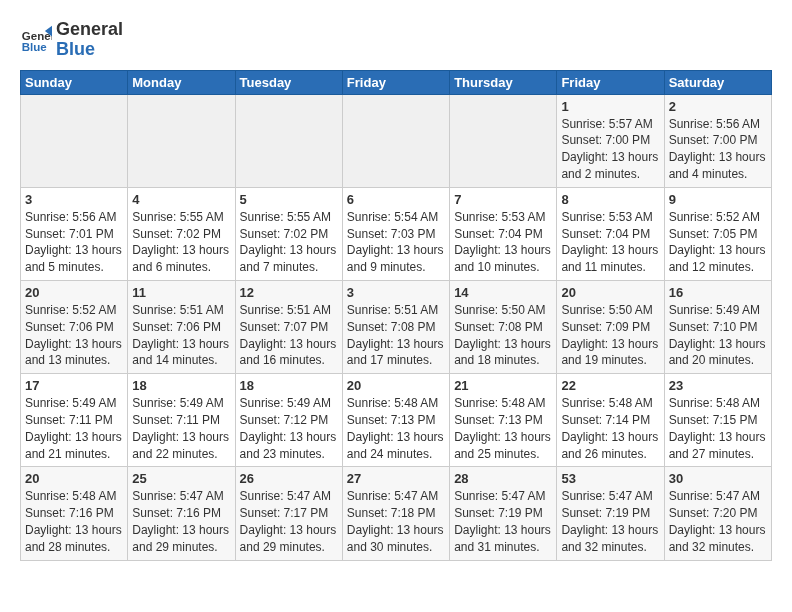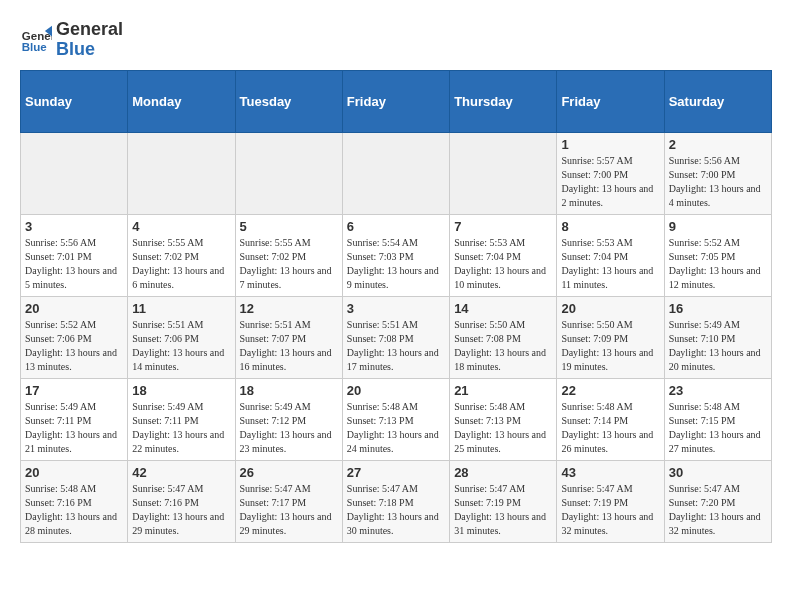--- a/index.html
+++ b/index.html
@@ -47,21 +47,21 @@
     }
     .calendar {
       width: 100%;
       border-collapse: collapse;
     }
     .calendar thead th {
       background: #2a6db5;
       color: #fff;
       font-size: 13px;
       font-weight: bold;
-      padding: 23px 4px;
+      padding: 4px 4px;
       text-align: left;
       border: 1px solid #1a5a9a;
     }
     .calendar tbody td {
       vertical-align: top;
       border: 1px solid #ccc;
       padding: 4px 4px;
       width: 107px;
       min-height: 70px;
       font-size: 10.5px;
@@ -74,24 +74,23 @@
     .calendar tbody tr:nth-child(even) td {
       background: #ffffff;
     }
     .day-num {
       font-weight: bold;
       font-size: 13px;
       display: block;
       margin-bottom: 2px;
     }
     .day-info {
-      font-size: 10px;
+      font-size: 12px;
       color: #333;
       line-height: 1.4;
-      font-family: Liberation Serif, serif;
     }
     .empty-cell {
       background: #f0f0f0 !important;
     }
   </style>
 </head>
 <body>
 
 <div class="header">
   <div class="logo">
@@ -230,37 +229,37 @@
           <span class="day-num">23</span>
           <div class="day-info">Sunrise: 5:48 AM<br>Sunset: 7:15 PM<br>Daylight: 13 hours and 27 minutes.</div>
         </td>
       </tr>
       <tr>
         <td>
           <span class="day-num">20</span>
           <div class="day-info">Sunrise: 5:48 AM<br>Sunset: 7:16 PM<br>Daylight: 13 hours and 28 minutes.</div>
         </td>
         <td>
-          <span class="day-num">42</span>
+          <span class="day-num">25</span>
           <div class="day-info">Sunrise: 5:47 AM<br>Sunset: 7:16 PM<br>Daylight: 13 hours and 29 minutes.</div>
         </td>
         <td>
           <span class="day-num">26</span>
           <div class="day-info">Sunrise: 5:47 AM<br>Sunset: 7:17 PM<br>Daylight: 13 hours and 29 minutes.</div>
         </td>
         <td>
           <span class="day-num">27</span>
           <div class="day-info">Sunrise: 5:47 AM<br>Sunset: 7:18 PM<br>Daylight: 13 hours and 30 minutes.</div>
         </td>
         <td>
           <span class="day-num">28</span>
           <div class="day-info">Sunrise: 5:47 AM<br>Sunset: 7:19 PM<br>Daylight: 13 hours and 31 minutes.</div>
         </td>
         <td>
-          <span class="day-num">43</span>
+          <span class="day-num">53</span>
           <div class="day-info">Sunrise: 5:47 AM<br>Sunset: 7:19 PM<br>Daylight: 13 hours and 32 minutes.</div>
         </td>
         <td>
           <span class="day-num">30</span>
           <div class="day-info">Sunrise: 5:47 AM<br>Sunset: 7:20 PM<br>Daylight: 13 hours and 32 minutes.</div>
         </td>
       </tr>
     </tbody>
 </table>
 

